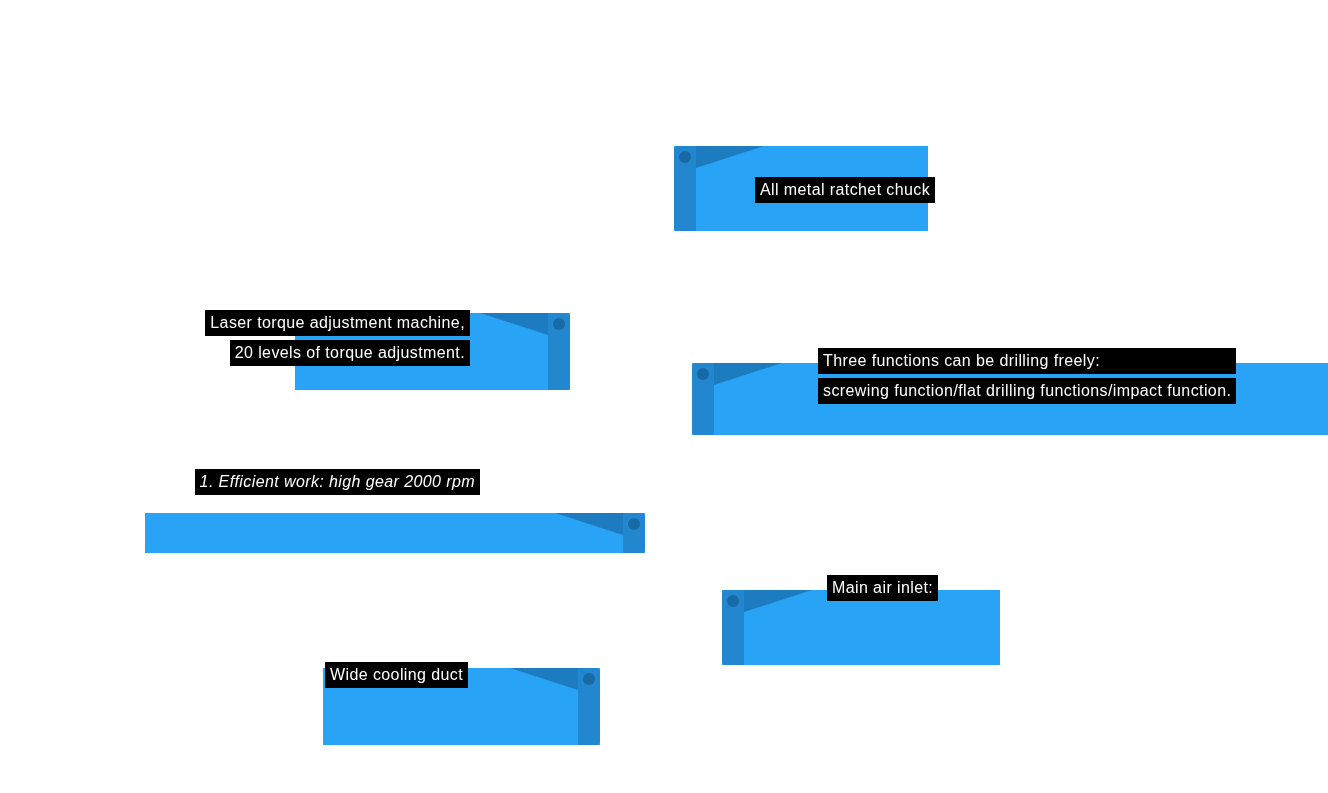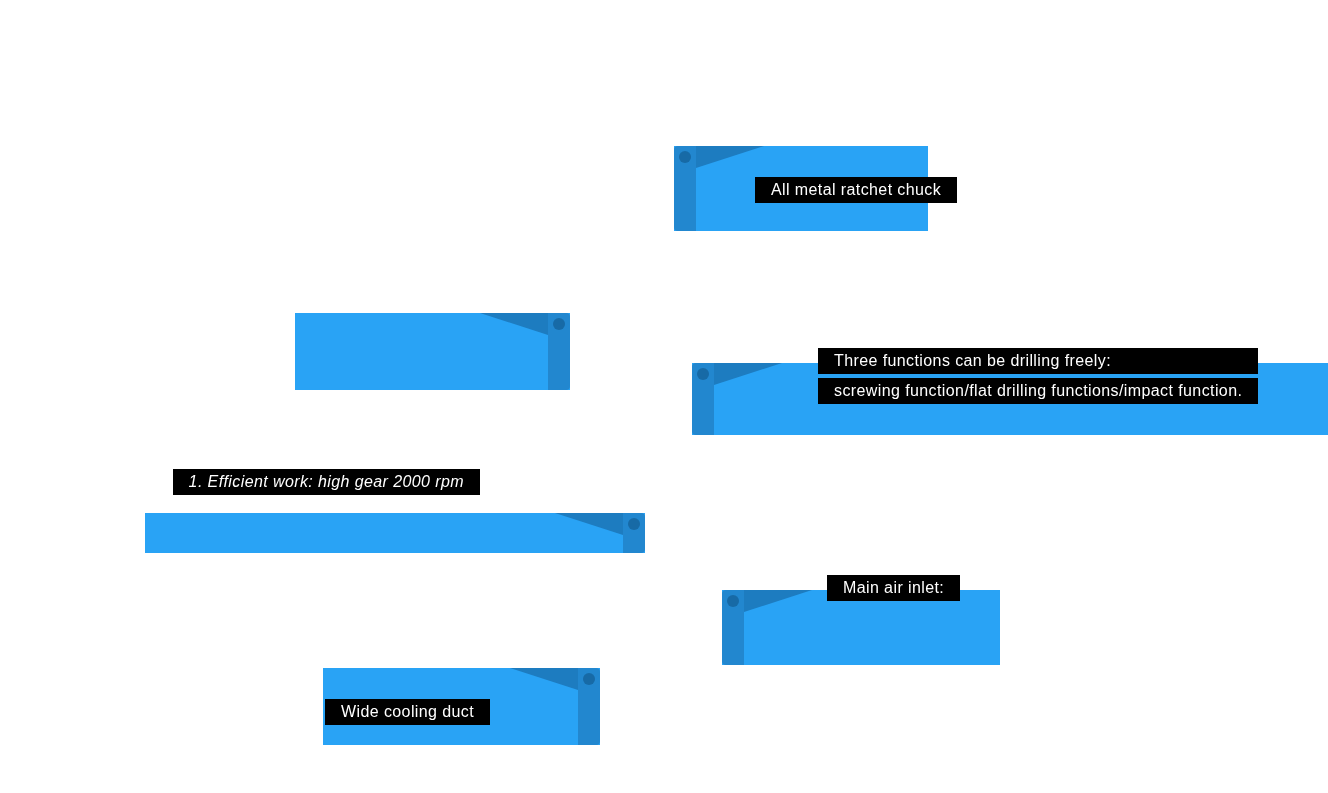--- a/index.html
+++ b/index.html
@@ -37,21 +37,21 @@
     font-weight: 500;
     letter-spacing: 0.4px;
     color: var(--label-text);
     white-space: nowrap;
   }
   .label .line {
     display: block;
     width: fit-content;
     background: var(--label-bg);
     line-height: 26px;
-    padding: 0 16px;
+    padding: 0 5px;
     margin-bottom: 4px;
   }
   .label.align-right .line { margin-left: auto; }
   .label.block .line { width: auto; }
 
   
   #c1-box { left: 674px; top: 146px; width: 254px; height: 85px; }
   #c1-label { left: 755px; top: 177px; }
 
   #c2-box { left: 295px; top: 313px; width: 275px; height: 77px; }
@@ -60,40 +60,44 @@
   #c3-box { left: 692px; top: 363px; width: 636px; height: 72px; }
   #c3-label { left: 818px; top: 348px; }
 
   #c4-box { left: 145px; top: 513px; width: 500px; height: 40px; }
   #c4-label { right: 848px; top: 469px; font-style: italic; }
 
   #c5-box { left: 722px; top: 590px; width: 278px; height: 75px; }
   #c5-label { left: 827px; top: 575px; }
 
   #c6-box { left: 323px; top: 668px; width: 277px; height: 77px; }
-  #c6-label { left: 325px; top: 699px; }
+  #c6-label { left: 325px; top: 662px; }
 </style>
 </head>
 <body>
 
 <div class="stage">
 
   <div class="box pin-left" id="c1-box">
     <div class="fold"></div>
     <div class="bar"></div>
     <div class="dot"></div>
   </div>
   <div class="label" id="c1-label">
     <span class="line">All metal ratchet chuck</span>
   </div>
 
   <div class="box pin-right" id="c2-box">
     <div class="fold"></div>
     <div class="bar"></div>
     <div class="dot"></div>
+  </div>
+  <div class="label align-right" id="c2-label">
+    <span class="line">Laser torque adjustment machine,</span>
+    <span class="line">20 levels of torque adjustment.</span>
   </div>
 
   <div class="box pin-left" id="c3-box">
     <div class="fold"></div>
     <div class="bar"></div>
     <div class="dot"></div>
   </div>
   <div class="label block" id="c3-label">
     <span class="line">Three functions can be drilling freely:</span>
     <span class="line">screwing function/flat drilling functions/impact function.</span>

